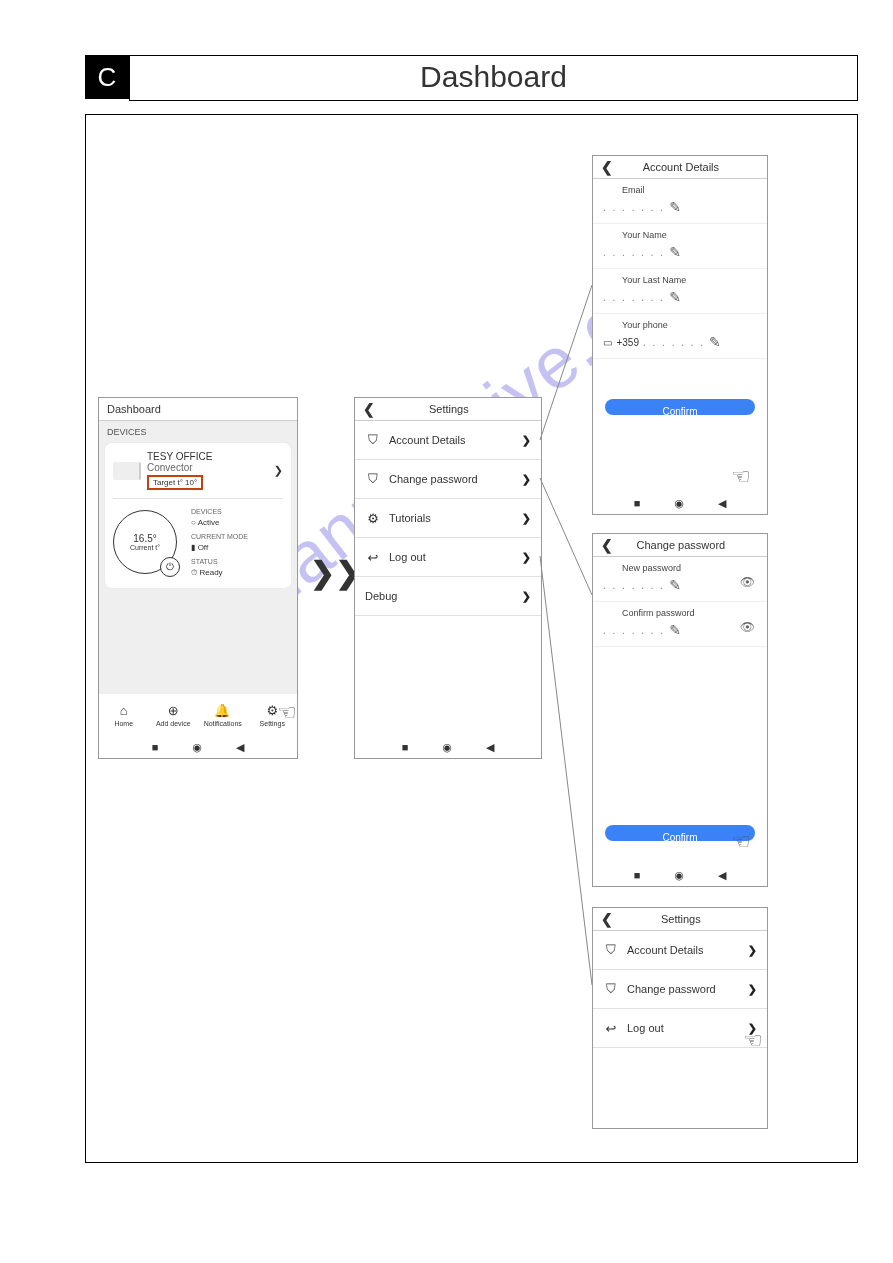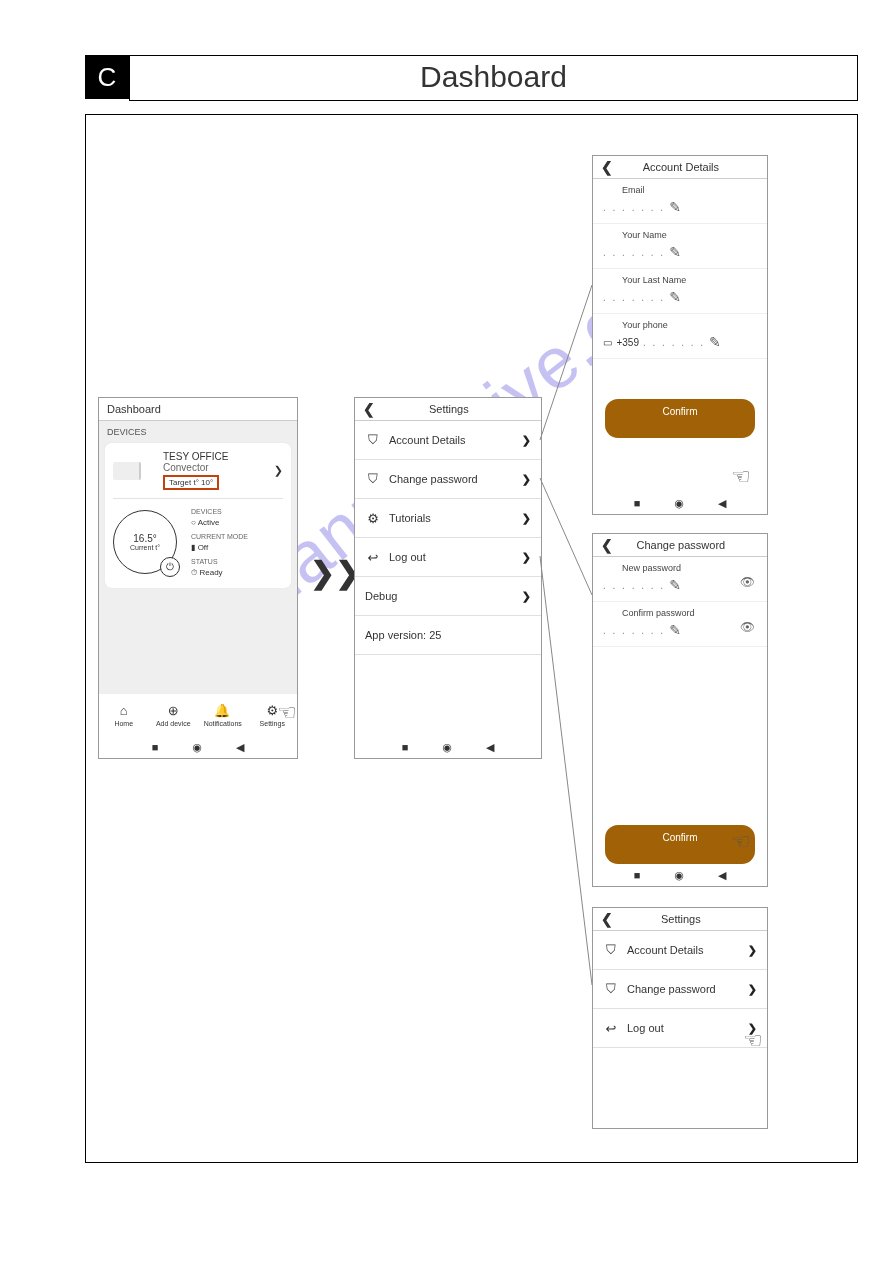--- a/index.html
+++ b/index.html
@@ -123,21 +123,21 @@
   .device-card {
     background: #fff;
     margin: 0 6px 4px 6px;
     border-radius: 6px;
     padding: 8px 8px 10px 8px;
     box-shadow: 0 0 1px rgba(0,0,0,0.15);
   }
   .device-top {
     display: flex;
     align-items: center;
-    gap: 22px;
+    gap: 6px;
   }
   .device-thumb {
     width: 26px;
     height: 18px;
     background: #eee;
     border-radius: 2px;
     border-right: 2px solid #ccc;
   }
   .device-labels {
     flex: 1;
@@ -207,25 +207,25 @@
     flex-direction: column;
     align-items: center;
     justify-content: center;
     font-size: 7px;
     gap: 2px;
   }
   .dash-nav-item .ico { font-size: 13px; }
   .confirm-btn {
     display: block;
     margin: 8px 12px;
-    height: 39px;
+    height: 16px;
     line-height: 26px;
     text-align: center;
     border-radius: 13px;
-    background: #a16207;
+    background: #3b82f6;
     color: #fff;
     font-size: 10px;
   }
   .field-group {
     padding: 6px 10px 4px 10px;
     border-bottom: 1px solid #eee;
   }
   .field-group .f-label { font-size: 9px; color: #444; padding-left: 19px; }
   .field-group .f-value { font-size: 10px; color: #333; padding: 4px 0; display: flex; align-items: center; gap: 4px; }
   .dots { letter-spacing: 2px; color: #888; }
@@ -354,23 +354,20 @@
       </div>
       <div class="list-row">
         <span class="row-icon">↩</span>
         <span class="row-label">Log out</span>
         <span class="chevron">❯</span>
       </div>
       <div class="list-row">
         <span class="row-label" style="margin-left:0">Debug</span>
         <span class="chevron">❯</span>
       </div>
-      <div class="list-row">
-        <span class="row-label" style="margin-left:0">App version: 25</span>
-      </div>
       <div class="phone-bottom">
         <span>■</span>
         <span>◉</span>
         <span>◀</span>
       </div>
     </div>
 
     <svg style="position:absolute;left:0;top:0;width:100%;height:100%;pointer-events:none;">
       <line x1="454" y1="325" x2="506" y2="170" stroke="#888" stroke-width="1"></line>
       <line x1="454" y1="363" x2="506" y2="480" stroke="#888" stroke-width="1"></line>

